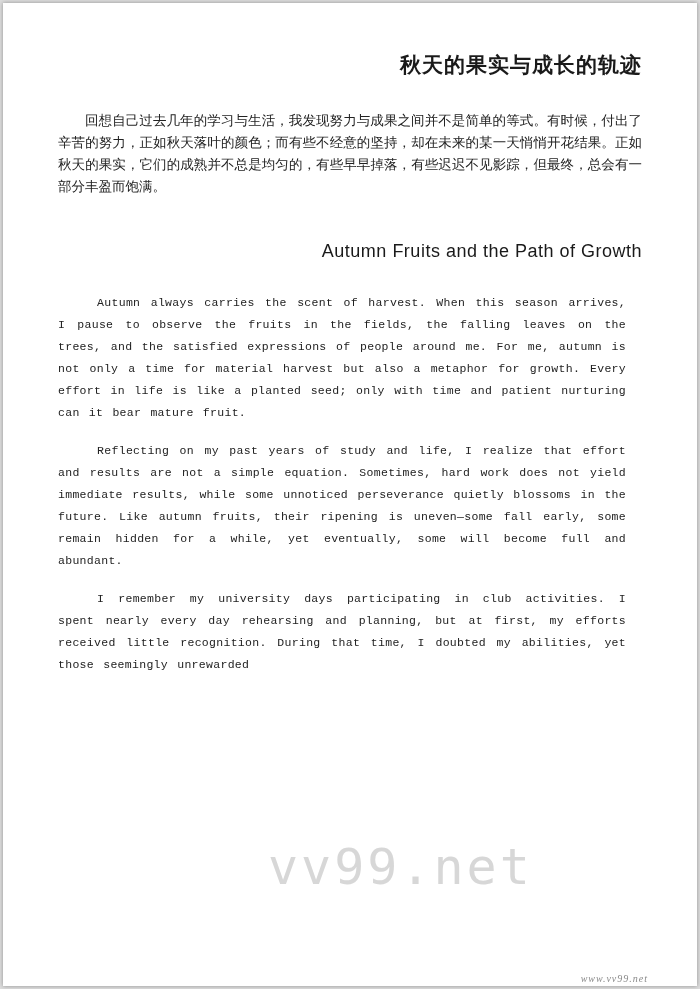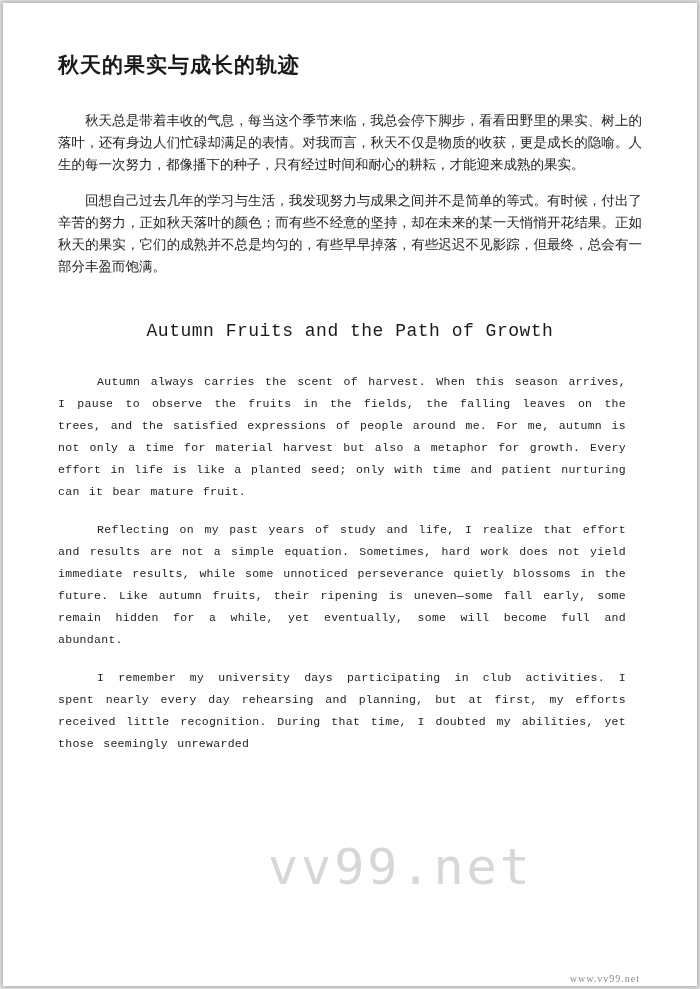--- a/index.html
+++ b/index.html
@@ -18,38 +18,38 @@
     left: 3px; top: 3px; right: 3px; bottom: 3px;
     background: #ffffff;
     box-shadow: 0 0 4px rgba(0,0,0,0.35);
     box-sizing: border-box;
     padding: 34px 55px 0 55px;
     overflow: hidden;
   }
   .cn-title {
     font-size: 21px;
     font-weight: bold;
-    text-align: left;
+    text-align: right;
     color: #1a1a1a;
     margin: 14px 0 30px 0;
     letter-spacing: 1px;
   }
   p.cn {
     font-size: 13.5px;
     line-height: 22px;
     color: #222222;
     text-align: justify;
     text-indent: 2em;
     margin: 0 0 14px 0;
   }
   .en-title {
-    font-family: Liberation Mono, monospace;
+    font-family: Liberation Sans, sans-serif;
     font-size: 18px;
     font-weight: normal;
-    text-align: center;
+    text-align: right;
     color: #1a1a1a;
     margin: 44px 0 30px 0;
     letter-spacing: 0.5px;
   }
   p.en {
     font-family: "Liberation Mono", "DejaVu Sans Mono", monospace;
     font-size: 11.5px;
     line-height: 22px;
     color: #222222;
     text-align: justify;
@@ -65,37 +65,37 @@
     font-family: "DejaVu Sans Mono", monospace;
     font-size: 50px;
     color: rgba(150,150,150,0.38);
     letter-spacing: 3px;
     white-space: nowrap;
     pointer-events: none;
     z-index: 3;
   }
   .footer-url {
     position: absolute;
-    right: 60px;
+    right: 52px;
     bottom: 5px;
     font-family: "Liberation Serif", "DejaVu Serif", serif;
+    font-style: italic;
     font-size: 10px;
     color: #8a8a8a;
     letter-spacing: 1px;
     z-index: 4;
   }
 </style>
 </head>
 <body>
 
 <div class="page">
 
   <h1 class="cn-title">秋天的果实与成长的轨迹</h1>
 
-  <p class="cn">秋天总是带着丰收的气息，每当这个季节来临，我总会停下脚步，看看田野里的果实、树上的落叶，还有身边人们忙碌却满足的表情。对我而言，秋天不仅是物质的收获，更是成长的隐喻。人生的每一次努力，都像播下的种子，只有经过时间和耐心的耕耘，才能迎来成熟的果实。</p>
   <p class="cn">回想自己过去几年的学习与生活，我发现努力与成果之间并不是简单的等式。有时候，付出了辛苦的努力，正如秋天落叶的颜色；而有些不经意的坚持，却在未来的某一天悄悄开花结果。正如秋天的果实，它们的成熟并不总是均匀的，有些早早掉落，有些迟迟不见影踪，但最终，总会有一部分丰盈而饱满。</p>
 
   <h2 class="en-title">Autumn Fruits and the Path of Growth</h2>
 
   <p class="en">Autumn always carries the scent of harvest. When this season arrives, I pause to observe the fruits in the fields, the falling leaves on the trees, and the satisfied expressions of people around me. For me, autumn is not only a time for material harvest but also a metaphor for growth. Every effort in life is like a planted seed; only with time and patient nurturing can it bear mature fruit.</p>
   <p class="en">Reflecting on my past years of study and life, I realize that effort and results are not a simple equation. Sometimes, hard work does not yield immediate results, while some unnoticed perseverance quietly blossoms in the future. Like autumn fruits, their ripening is uneven—some fall early, some remain hidden for a while, yet eventually, some will become full and abundant.</p>
   <p class="en">I remember my university days participating in club activities. I spent nearly every day rehearsing and planning, but at first, my efforts received little recognition. During that time, I doubted my abilities, yet those seemingly unrewarded</p>
 
 </div>
 

